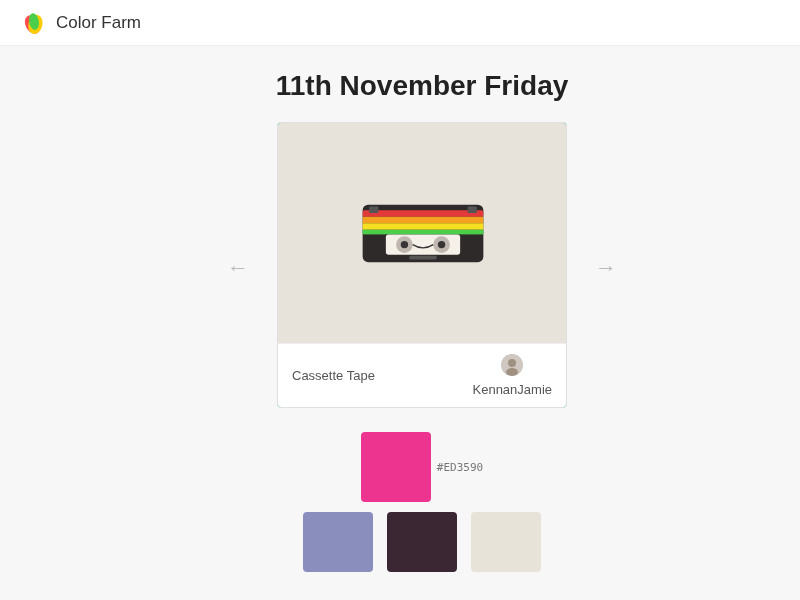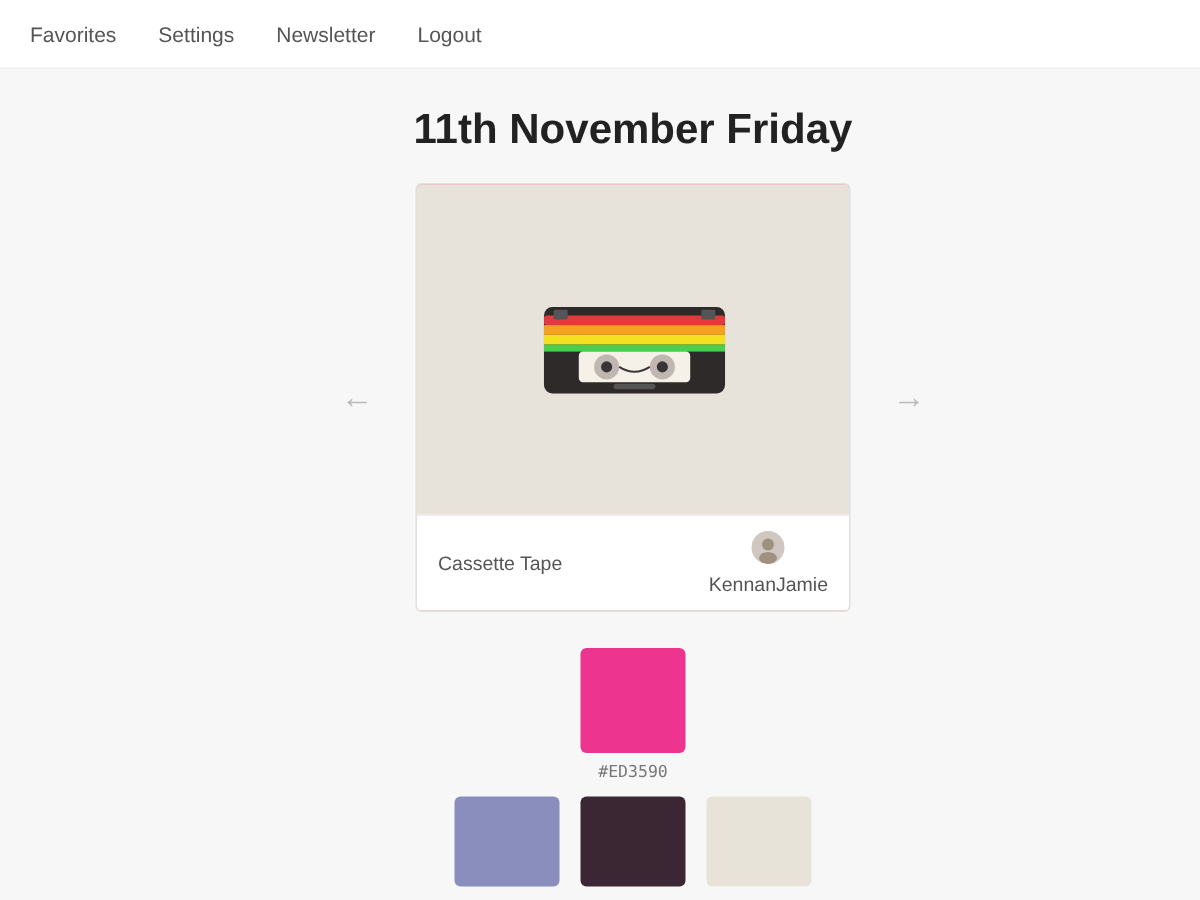--- a/index.html
+++ b/index.html
@@ -76,21 +76,21 @@
       color: #bbb;
       cursor: pointer;
       padding: 8px;
       background: none;
       border: none;
       line-height: 1;
     }
 
     .card {
       width: 290px;
-      background: #fca5a5;
+      background: #14b8a6;
       border: 1px solid #e0e0e0;
       border-radius: 4px;
       overflow: hidden;
     }
     .card-image {
       background: #e8e3da;
       width: 290px;
       height: 220px;
       display: flex;
       align-items: center;
@@ -140,21 +140,20 @@
 
     
     .swatches-row {
       display: flex;
       gap: 14px;
       justify-content: center;
       margin-bottom: 10px;
     }
     .swatch-item {
       display: flex;
-      flex-direction: column;
       align-items: center;
       gap: 6px;
     }
     .swatch {
       width: 70px;
       height: 70px;
       border-radius: 4px;
     }
     .swatch-label {
       font-size: 11px;
@@ -170,26 +169,29 @@
     .swatch2 {
       width: 70px;
       height: 60px;
       border-radius: 4px;
     }
   </style>
 </head>
 <body>
 
 <header>
-  <nav>
-    <a>Favorites</a>
-    <a>Settings</a>
-    <a>Newsletter</a>
-    <a>Logout</a>
-  </nav>
+  <div class="logo-area">
+    <svg class="logo-icon" viewBox="0 0 40 40">
+
+      <ellipse cx="18" cy="22" rx="10" ry="14" fill="#ff4b4b" transform="rotate(-30 18 22)"></ellipse>
+      <ellipse cx="22" cy="22" rx="10" ry="14" fill="#ffcc00" transform="rotate(15 22 22)"></ellipse>
+      <ellipse cx="20" cy="18" rx="7" ry="12" fill="#4bcf4b" transform="rotate(-10 20 18)"></ellipse>
+    </svg>
+    <span class="logo-text">Color Farm</span>
+  </div>
 </header>
 
 <main>
   <h1 class="page-title">11th November Friday</h1>
 
   <div class="card-area">
     <button class="arrow-btn">←</button>
 
     <div class="card">
       <div class="card-image">

